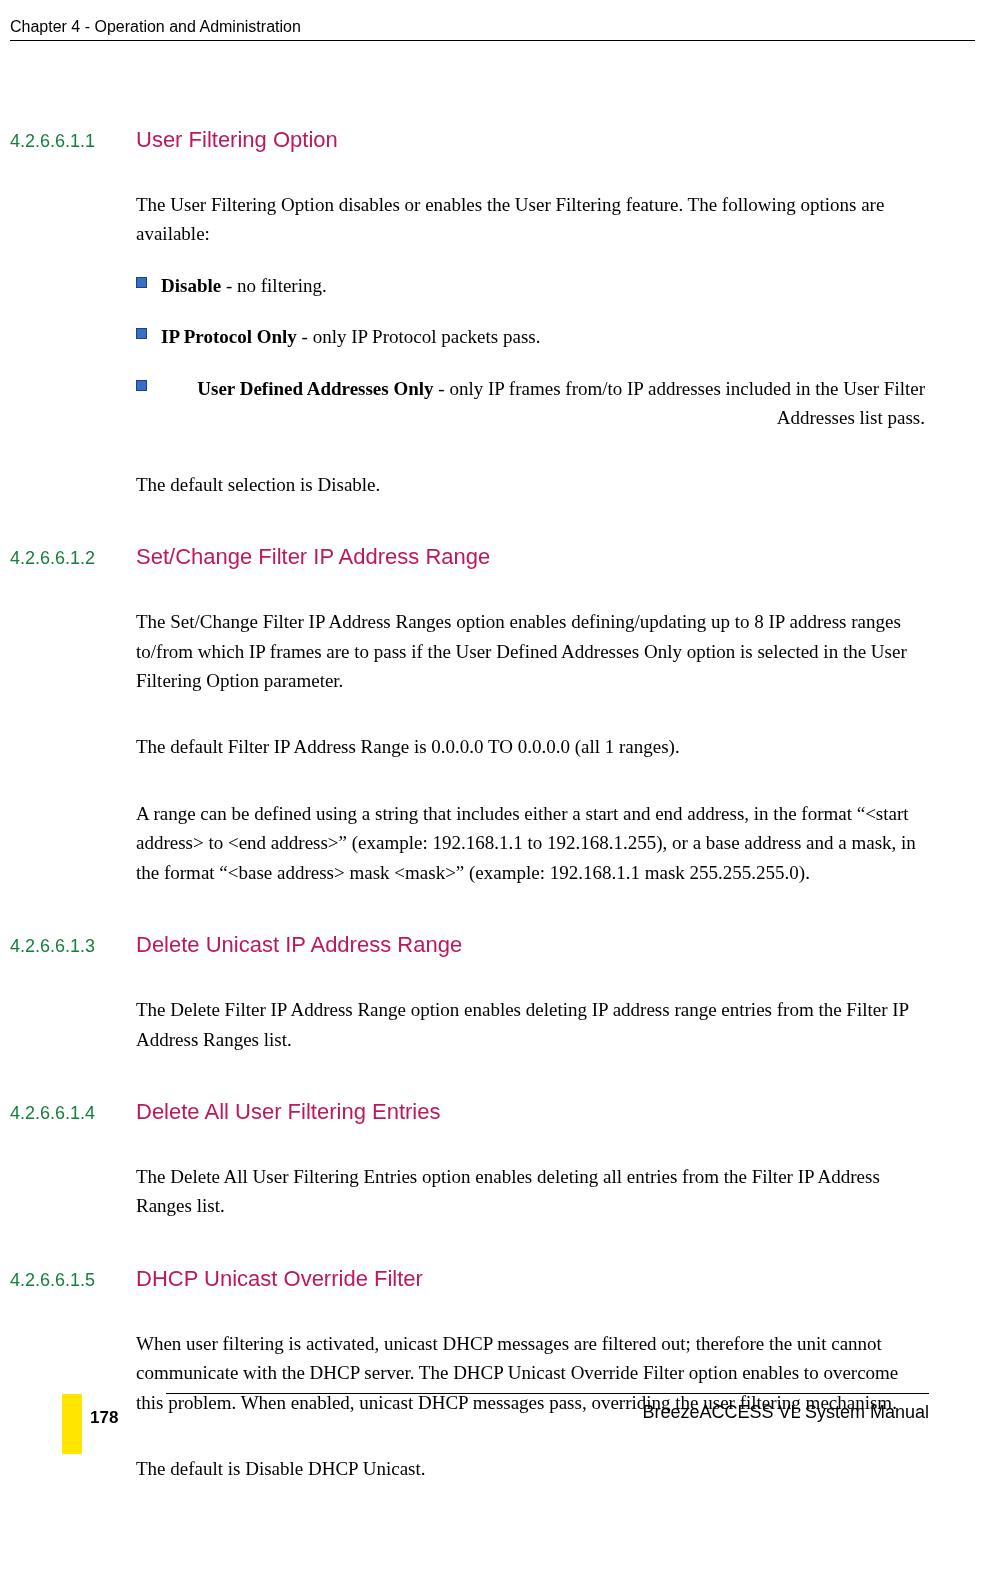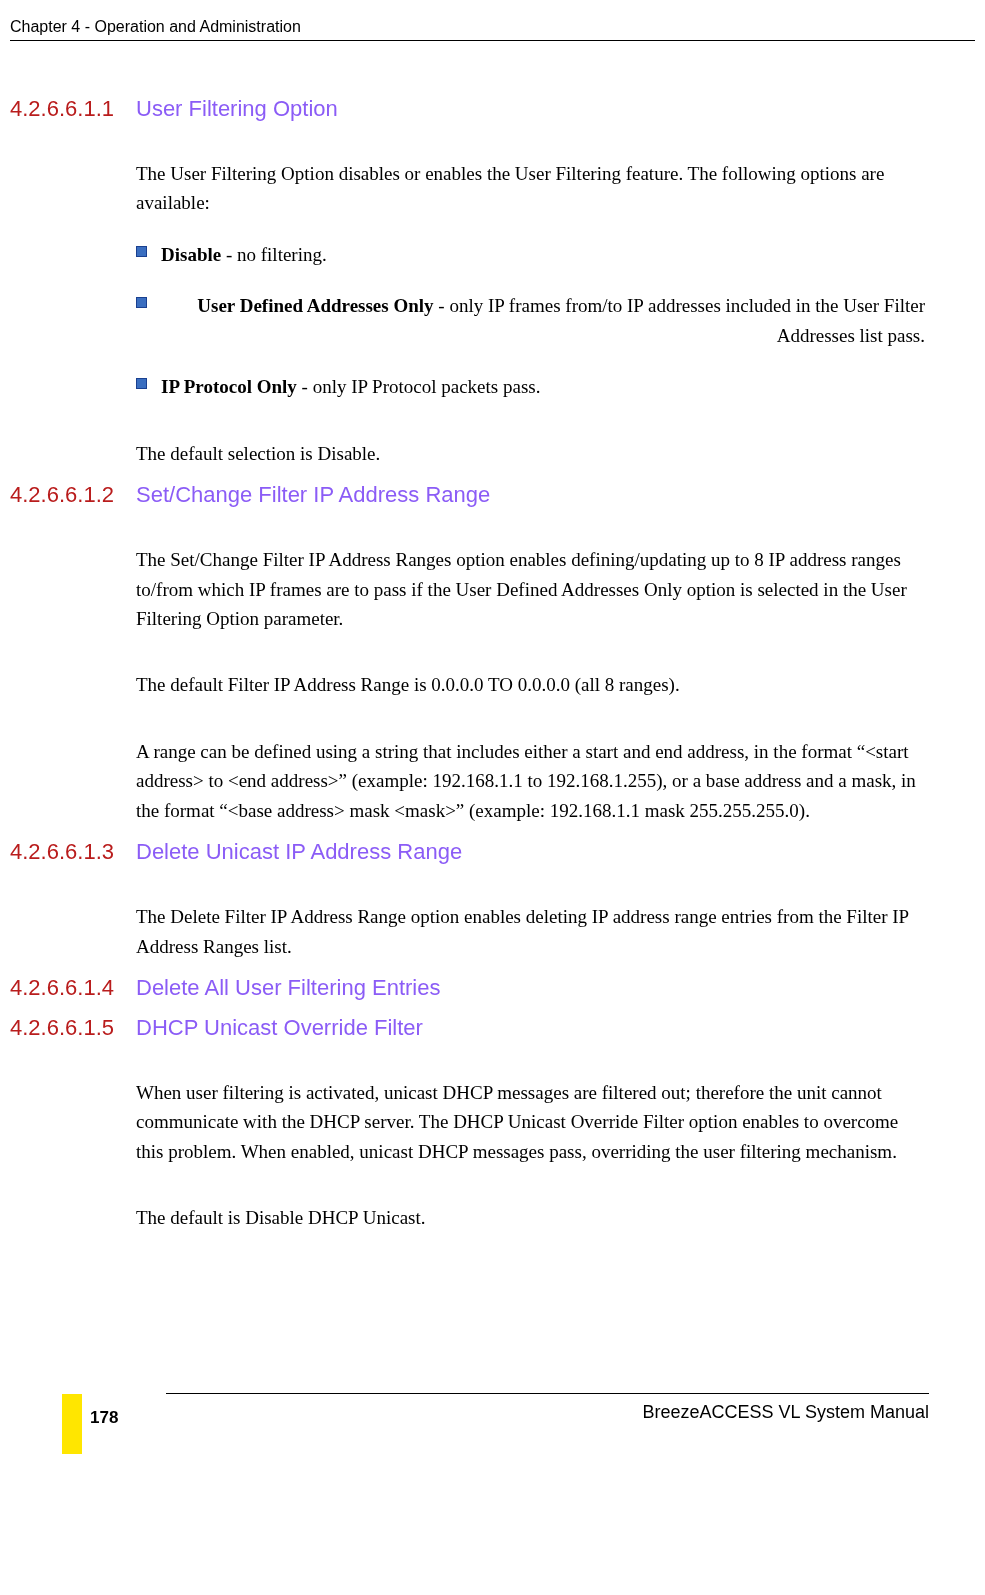--- a/index.html
+++ b/index.html
@@ -40,29 +40,30 @@
     right: 56px;
   }
   .section-row {
     display: flex;
     align-items: baseline;
     margin-bottom: 14px;
     margin-top: 6px;
   }
   .section-num {
     font-family: Arial, Helvetica, sans-serif;
-    color: #b91c1c;
-    font-size: 22px;
+    color: #15803d;
+    font-size: 18px;
     width: 126px;
     flex-shrink: 0;
   }
   .section-title {
     font-family: Arial, Helvetica, sans-serif;
-    color: #8b5cf6;
+    color: #be185d;
     font-size: 22px;
+    margin-top: 31px;
   }
   .body-block {
     margin-left: 126px;
   }
   .body-text {
     font-family: Georgia, "Bookman Old Style", serif;
     font-size: 19px;
     line-height: 1.55;
     margin-bottom: 14px;
     margin-top: 37px;
@@ -147,53 +148,56 @@
     <div class="body-block">
       <div class="body-text">The User Filtering Option disables or enables the User Filtering feature. The following options are available:</div>
 
       <div class="bullet-item">
         <div class="bullet-square"></div>
         <div class="bullet-text"><span class="bold">Disable</span><span> - no filtering.</span></div>
       </div>
 
       <div class="bullet-item">
         <div class="bullet-square"></div>
+        <div class="bullet-text"><span class="bold">IP Protocol Only</span><span> - only IP Protocol packets pass.</span></div>
+      </div>
+
+      <div class="bullet-item">
+        <div class="bullet-square"></div>
         <div class="bullet-text"><span class="bold">User Defined Addresses Only</span><span> - only IP frames from/to IP addresses included in the User Filter Addresses list pass.</span></div>
       </div>
 
-      <div class="bullet-item">
-        <div class="bullet-square"></div>
-        <div class="bullet-text"><span class="bold">IP Protocol Only</span><span> - only IP Protocol packets pass.</span></div>
-      </div>
-
 
       <div class="body-text" style="">The default selection is Disable.</div>
     </div>
 
     <div class="section-row">
       <div class="section-num">4.2.6.6.1.2</div>
       <div class="section-title">Set/Change Filter IP Address Range</div>
     </div>
     <div class="body-block">
       <div class="body-text">The Set/Change Filter IP Address Ranges option enables defining/updating up to 8 IP address ranges to/from which IP frames are to pass if the User Defined Addresses Only option is selected in the User Filtering Option parameter.</div>
-      <div class="body-text">The default Filter IP Address Range is 0.0.0.0 TO 0.0.0.0 (all 8 ranges).</div>
+      <div class="body-text">The default Filter IP Address Range is 0.0.0.0 TO 0.0.0.0 (all 1 ranges).</div>
       <div class="body-text">A range can be defined using a string that includes either a start and end address, in the format “&lt;start address&gt; to &lt;end address&gt;” (example: 192.168.1.1 to 192.168.1.255), or a base address and a mask, in the format “&lt;base address&gt; mask &lt;mask&gt;” (example: 192.168.1.1 mask 255.255.255.0).</div>
     </div>
 
     <div class="section-row">
       <div class="section-num">4.2.6.6.1.3</div>
       <div class="section-title">Delete Unicast IP Address Range</div>
     </div>
     <div class="body-block">
       <div class="body-text">The Delete Filter IP Address Range option enables deleting IP address range entries from the Filter IP Address Ranges list.</div>
     </div>
 
     <div class="section-row">
       <div class="section-num">4.2.6.6.1.4</div>
       <div class="section-title">Delete All User Filtering Entries</div>
+    </div>
+    <div class="body-block">
+      <div class="body-text">The Delete All User Filtering Entries option enables deleting all entries from the Filter IP Address Ranges list.</div>
     </div>
 
     <div class="section-row">
       <div class="section-num">4.2.6.6.1.5</div>
       <div class="section-title">DHCP Unicast Override Filter</div>
     </div>
     <div class="body-block">
       <div class="body-text">When user filtering is activated, unicast DHCP messages are filtered out; therefore the unit cannot communicate with the DHCP server. The DHCP Unicast Override Filter option enables to overcome this problem. When enabled, unicast DHCP messages pass, overriding the user filtering mechanism.</div>
       <div class="body-text">The default is Disable DHCP Unicast.</div>
     </div>

